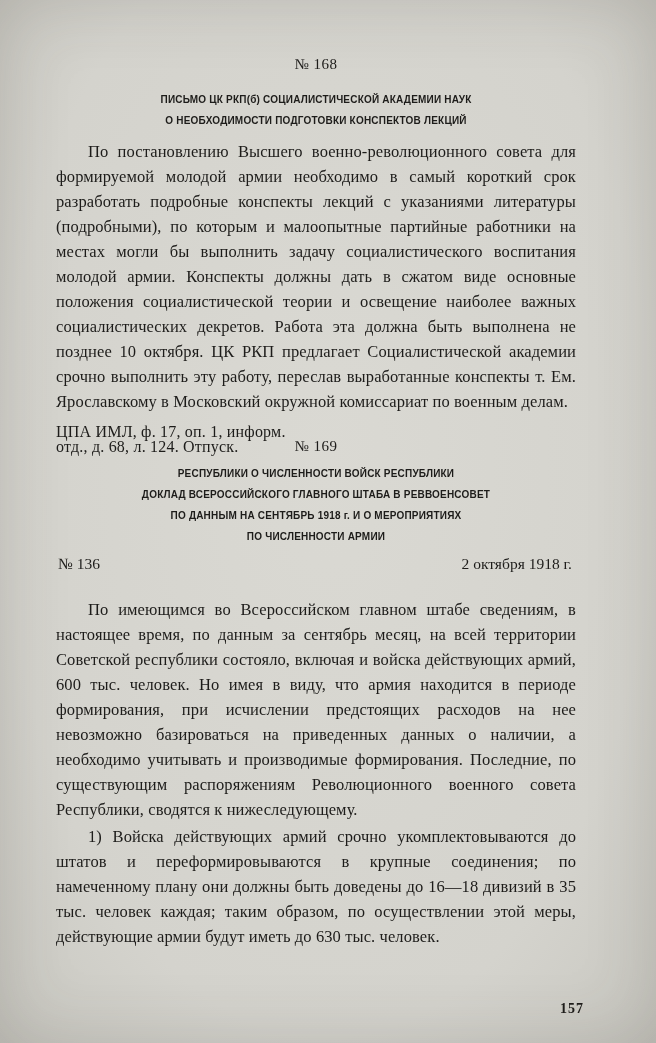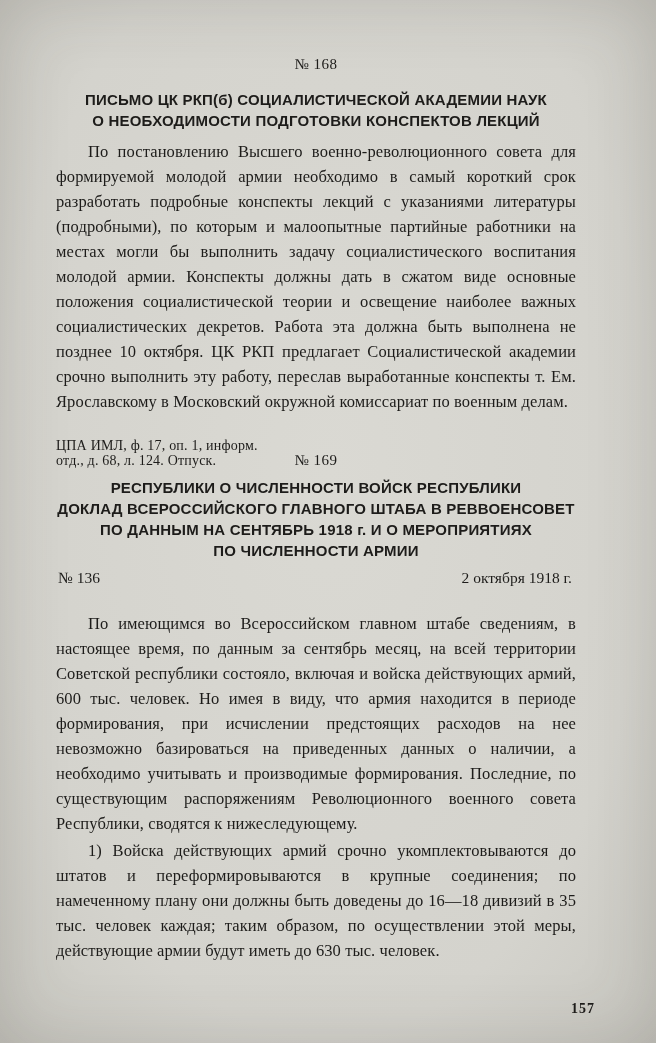--- a/index.html
+++ b/index.html
@@ -23,43 +23,43 @@
   }
   .doc-no {
     text-align: center;
     font-size: 15px;
     letter-spacing: 0.5px;
     margin-bottom: 16px;
   }
   .doc-title {
     font-family: "Liberation Sans", "DejaVu Sans", sans-serif;
     font-weight: 700;
-    font-size: 15px;
+    font-size: 10px;
     line-height: 21px;
     text-align: center;
     letter-spacing: 0.2px;
     margin: 0 0 8px 0;
   }
   .date-right {
     text-align: right;
     font-size: 15.5px;
     padding-right: 4px;
     margin-bottom: 20px;
   }
   .body-par {
     margin: 0 0 2px 0;
     font-size: 16.5px;
     line-height: 25px;
     text-align: justify;
     text-indent: 32px;
     letter-spacing: 0.1px;
   }
   .source-note {
-    margin-top: 24px;
-    font-size: 14px;
+    margin-top: 10px;
+    font-size: 16px;
     line-height: 15px;
     letter-spacing: 0.2px;
   }
   .doc-no-overlap {
     text-align: center;
     font-size: 15px;
     letter-spacing: 0.5px;
     margin-top: -16px;
     margin-bottom: 8px;
   }
@@ -67,21 +67,21 @@
     display: flex;
     justify-content: space-between;
     font-size: 15.5px;
     margin: 4px 0 18px 0;
   }
   .num-date-row .left { padding-left: 2px; }
   .num-date-row .right { padding-right: 4px; }
   .spacer-sm { height: 6px; }
   .page-number {
     position: absolute;
-    right: 61px;
+    right: 72px;
     bottom: 26px;
     font-size: 14px;
     font-weight: 700;
     letter-spacing: 1px;
   }
 </style>
 </head>
 <body>
 
 <div class="paper">

